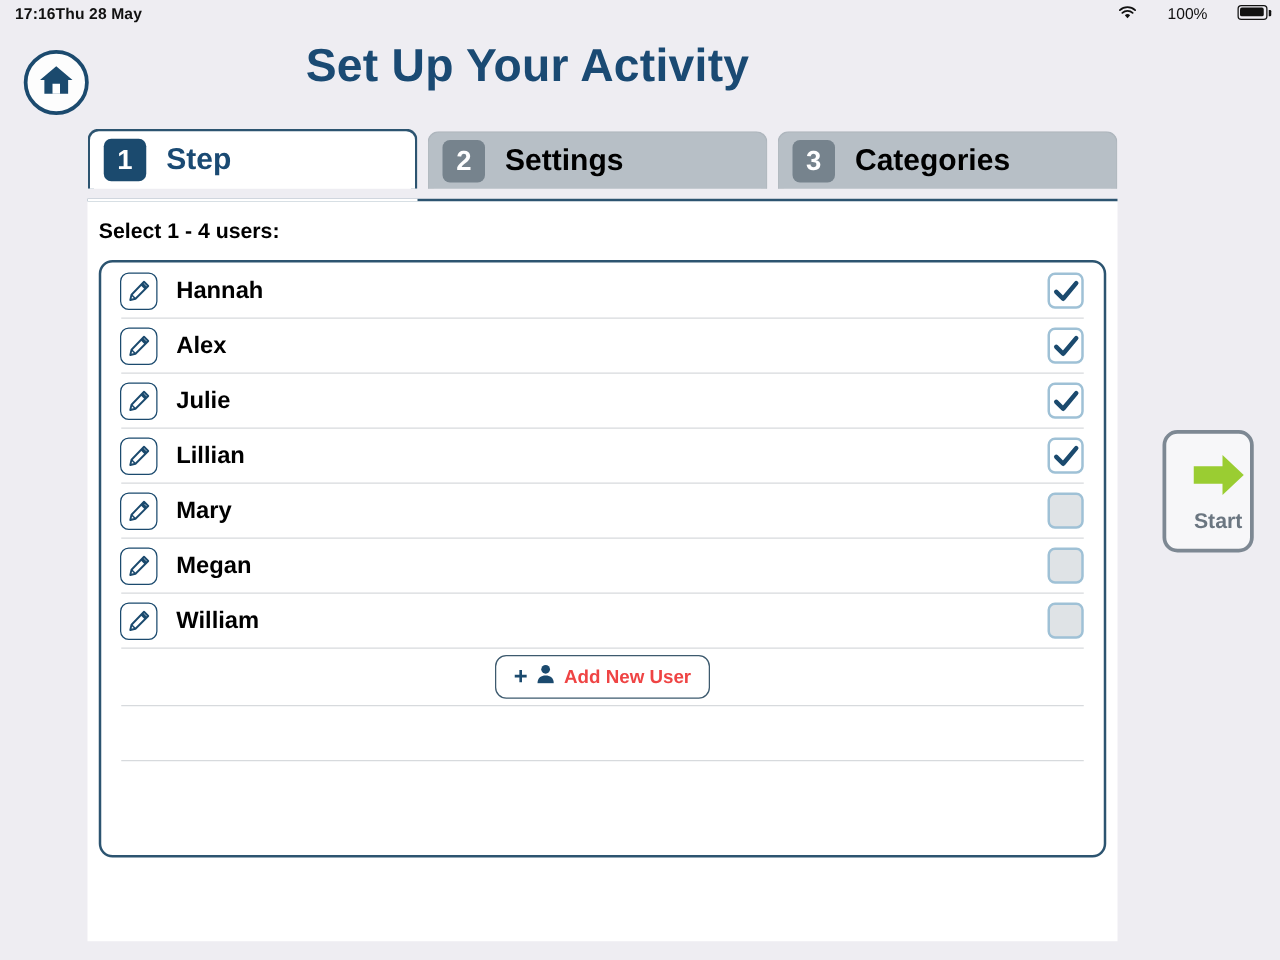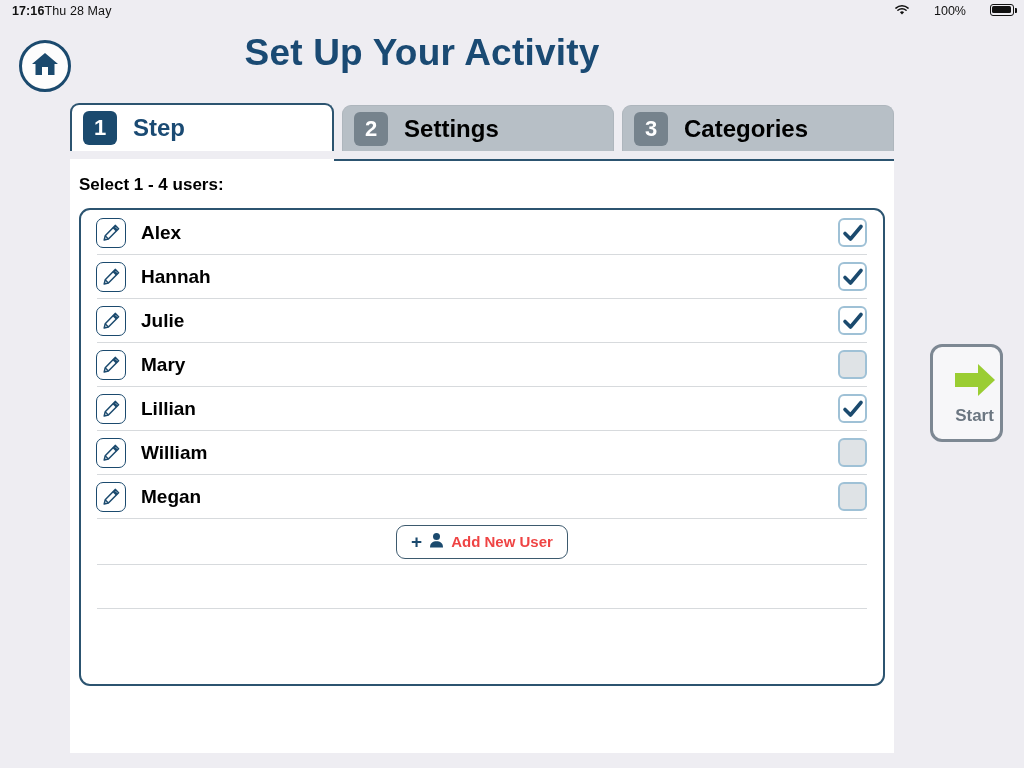--- a/index.html
+++ b/index.html
@@ -13,21 +13,21 @@
   
   .statusbar {
     position: absolute; top: 0; left: 0;
     width: 1024px; height: 22px;
     display: flex; align-items: center;
     padding: 0 10px 0 12px;
     font-size: 12.5px; color: #111;
   }
   .sb-left { display: flex; align-items: center; }
   .sb-time { font-weight: 600; letter-spacing: .1px; }
-  .sb-date { font-weight: 400; letter-spacing: .1px; }
+  .sb-date { font-weight: 700; letter-spacing: .1px; }
   .sb-right { margin-left: auto; display: flex; align-items: flex-start; gap: 24px; }
   .sb-pct { font-weight: 500; font-size: 12.5px; }
   .batt {
     width: 24px; height: 12px; border: 1.3px solid #111;
     border-radius: 3px; position: relative; display: inline-block;
   }
   .batt::after {
     content: ""; position: absolute; right: -3.5px; top: 3.5px;
     width: 2px; height: 5px; background: #111; border-radius: 0 1px 1px 0;
   }
@@ -222,103 +222,103 @@
 
   <div class="userlist" id="user-list">
       <div class="row">
         <div class="pencil-btn">
           <svg width="20" height="20" viewBox="0 0 20 20">
             <path d="M14.2 2.4 L17.6 5.8 L7.4 16 L3.2 17 L4.2 12.8 Z" fill="none" stroke="#1b4a6e" stroke-width="1.5" stroke-linejoin="round"></path>
             <path d="M13.4 3.2 L16.8 6.6 L14.9 8.5 L11.5 5.1 Z" fill="#1b4a6e"></path>
             <path d="M4.2 12.8 L7.4 16" stroke="#1b4a6e" stroke-width="1.3"></path>
           </svg>
         </div>
+        <div class="row-name">Hannah</div>
+        <div class="checkbox on">
+          <svg width="22" height="20" viewBox="0 0 22 20">
+            <path d="M3 10.5 L8.5 16 L19 3.5" fill="none" stroke="#1b4a6e" stroke-width="3.6" stroke-linecap="round" stroke-linejoin="round"></path>
+          </svg>
+        </div>
+      </div>
+      <div class="row">
+        <div class="pencil-btn">
+          <svg width="20" height="20" viewBox="0 0 20 20">
+            <path d="M14.2 2.4 L17.6 5.8 L7.4 16 L3.2 17 L4.2 12.8 Z" fill="none" stroke="#1b4a6e" stroke-width="1.5" stroke-linejoin="round"></path>
+            <path d="M13.4 3.2 L16.8 6.6 L14.9 8.5 L11.5 5.1 Z" fill="#1b4a6e"></path>
+            <path d="M4.2 12.8 L7.4 16" stroke="#1b4a6e" stroke-width="1.3"></path>
+          </svg>
+        </div>
         <div class="row-name">Alex</div>
         <div class="checkbox on">
           <svg width="22" height="20" viewBox="0 0 22 20">
             <path d="M3 10.5 L8.5 16 L19 3.5" fill="none" stroke="#1b4a6e" stroke-width="3.6" stroke-linecap="round" stroke-linejoin="round"></path>
           </svg>
         </div>
       </div>
       <div class="row">
         <div class="pencil-btn">
           <svg width="20" height="20" viewBox="0 0 20 20">
             <path d="M14.2 2.4 L17.6 5.8 L7.4 16 L3.2 17 L4.2 12.8 Z" fill="none" stroke="#1b4a6e" stroke-width="1.5" stroke-linejoin="round"></path>
             <path d="M13.4 3.2 L16.8 6.6 L14.9 8.5 L11.5 5.1 Z" fill="#1b4a6e"></path>
             <path d="M4.2 12.8 L7.4 16" stroke="#1b4a6e" stroke-width="1.3"></path>
           </svg>
         </div>
-        <div class="row-name">Hannah</div>
-        <div class="checkbox on">
-          <svg width="22" height="20" viewBox="0 0 22 20">
-            <path d="M3 10.5 L8.5 16 L19 3.5" fill="none" stroke="#1b4a6e" stroke-width="3.6" stroke-linecap="round" stroke-linejoin="round"></path>
-          </svg>
-        </div>
-      </div>
-      <div class="row">
-        <div class="pencil-btn">
-          <svg width="20" height="20" viewBox="0 0 20 20">
-            <path d="M14.2 2.4 L17.6 5.8 L7.4 16 L3.2 17 L4.2 12.8 Z" fill="none" stroke="#1b4a6e" stroke-width="1.5" stroke-linejoin="round"></path>
-            <path d="M13.4 3.2 L16.8 6.6 L14.9 8.5 L11.5 5.1 Z" fill="#1b4a6e"></path>
-            <path d="M4.2 12.8 L7.4 16" stroke="#1b4a6e" stroke-width="1.3"></path>
-          </svg>
-        </div>
         <div class="row-name">Julie</div>
         <div class="checkbox on">
           <svg width="22" height="20" viewBox="0 0 22 20">
             <path d="M3 10.5 L8.5 16 L19 3.5" fill="none" stroke="#1b4a6e" stroke-width="3.6" stroke-linecap="round" stroke-linejoin="round"></path>
           </svg>
         </div>
       </div>
       <div class="row">
         <div class="pencil-btn">
           <svg width="20" height="20" viewBox="0 0 20 20">
             <path d="M14.2 2.4 L17.6 5.8 L7.4 16 L3.2 17 L4.2 12.8 Z" fill="none" stroke="#1b4a6e" stroke-width="1.5" stroke-linejoin="round"></path>
             <path d="M13.4 3.2 L16.8 6.6 L14.9 8.5 L11.5 5.1 Z" fill="#1b4a6e"></path>
             <path d="M4.2 12.8 L7.4 16" stroke="#1b4a6e" stroke-width="1.3"></path>
           </svg>
         </div>
-        <div class="row-name">Mary</div>
-        <div class="checkbox off"></div>
-      </div>
-      <div class="row">
-        <div class="pencil-btn">
-          <svg width="20" height="20" viewBox="0 0 20 20">
-            <path d="M14.2 2.4 L17.6 5.8 L7.4 16 L3.2 17 L4.2 12.8 Z" fill="none" stroke="#1b4a6e" stroke-width="1.5" stroke-linejoin="round"></path>
-            <path d="M13.4 3.2 L16.8 6.6 L14.9 8.5 L11.5 5.1 Z" fill="#1b4a6e"></path>
-            <path d="M4.2 12.8 L7.4 16" stroke="#1b4a6e" stroke-width="1.3"></path>
-          </svg>
-        </div>
         <div class="row-name">Lillian</div>
         <div class="checkbox on">
           <svg width="22" height="20" viewBox="0 0 22 20">
             <path d="M3 10.5 L8.5 16 L19 3.5" fill="none" stroke="#1b4a6e" stroke-width="3.6" stroke-linecap="round" stroke-linejoin="round"></path>
           </svg>
         </div>
       </div>
       <div class="row">
         <div class="pencil-btn">
           <svg width="20" height="20" viewBox="0 0 20 20">
             <path d="M14.2 2.4 L17.6 5.8 L7.4 16 L3.2 17 L4.2 12.8 Z" fill="none" stroke="#1b4a6e" stroke-width="1.5" stroke-linejoin="round"></path>
             <path d="M13.4 3.2 L16.8 6.6 L14.9 8.5 L11.5 5.1 Z" fill="#1b4a6e"></path>
             <path d="M4.2 12.8 L7.4 16" stroke="#1b4a6e" stroke-width="1.3"></path>
           </svg>
         </div>
+        <div class="row-name">Mary</div>
+        <div class="checkbox off"></div>
+      </div>
+      <div class="row">
+        <div class="pencil-btn">
+          <svg width="20" height="20" viewBox="0 0 20 20">
+            <path d="M14.2 2.4 L17.6 5.8 L7.4 16 L3.2 17 L4.2 12.8 Z" fill="none" stroke="#1b4a6e" stroke-width="1.5" stroke-linejoin="round"></path>
+            <path d="M13.4 3.2 L16.8 6.6 L14.9 8.5 L11.5 5.1 Z" fill="#1b4a6e"></path>
+            <path d="M4.2 12.8 L7.4 16" stroke="#1b4a6e" stroke-width="1.3"></path>
+          </svg>
+        </div>
+        <div class="row-name">Megan</div>
+        <div class="checkbox off"></div>
+      </div>
+      <div class="row">
+        <div class="pencil-btn">
+          <svg width="20" height="20" viewBox="0 0 20 20">
+            <path d="M14.2 2.4 L17.6 5.8 L7.4 16 L3.2 17 L4.2 12.8 Z" fill="none" stroke="#1b4a6e" stroke-width="1.5" stroke-linejoin="round"></path>
+            <path d="M13.4 3.2 L16.8 6.6 L14.9 8.5 L11.5 5.1 Z" fill="#1b4a6e"></path>
+            <path d="M4.2 12.8 L7.4 16" stroke="#1b4a6e" stroke-width="1.3"></path>
+          </svg>
+        </div>
         <div class="row-name">William</div>
-        <div class="checkbox off"></div>
-      </div>
-      <div class="row">
-        <div class="pencil-btn">
-          <svg width="20" height="20" viewBox="0 0 20 20">
-            <path d="M14.2 2.4 L17.6 5.8 L7.4 16 L3.2 17 L4.2 12.8 Z" fill="none" stroke="#1b4a6e" stroke-width="1.5" stroke-linejoin="round"></path>
-            <path d="M13.4 3.2 L16.8 6.6 L14.9 8.5 L11.5 5.1 Z" fill="#1b4a6e"></path>
-            <path d="M4.2 12.8 L7.4 16" stroke="#1b4a6e" stroke-width="1.3"></path>
-          </svg>
-        </div>
-        <div class="row-name">Megan</div>
         <div class="checkbox off"></div>
       </div>
       <div class="addrow">
         <div class="add-btn">
           <span class="plus">+</span>
           <span><svg width="15" height="16" viewBox="0 0 15 16">
               <circle cx="7.5" cy="4.4" r="3.5" fill="#1b4a6e"></circle>
               <path d="M1 15.5 C1 11 4 9.3 7.5 9.3 C11 9.3 14 11 14 15.5 Z" fill="#1b4a6e"></path>
             </svg></span>
           <span class="lbl">Add New User</span>

